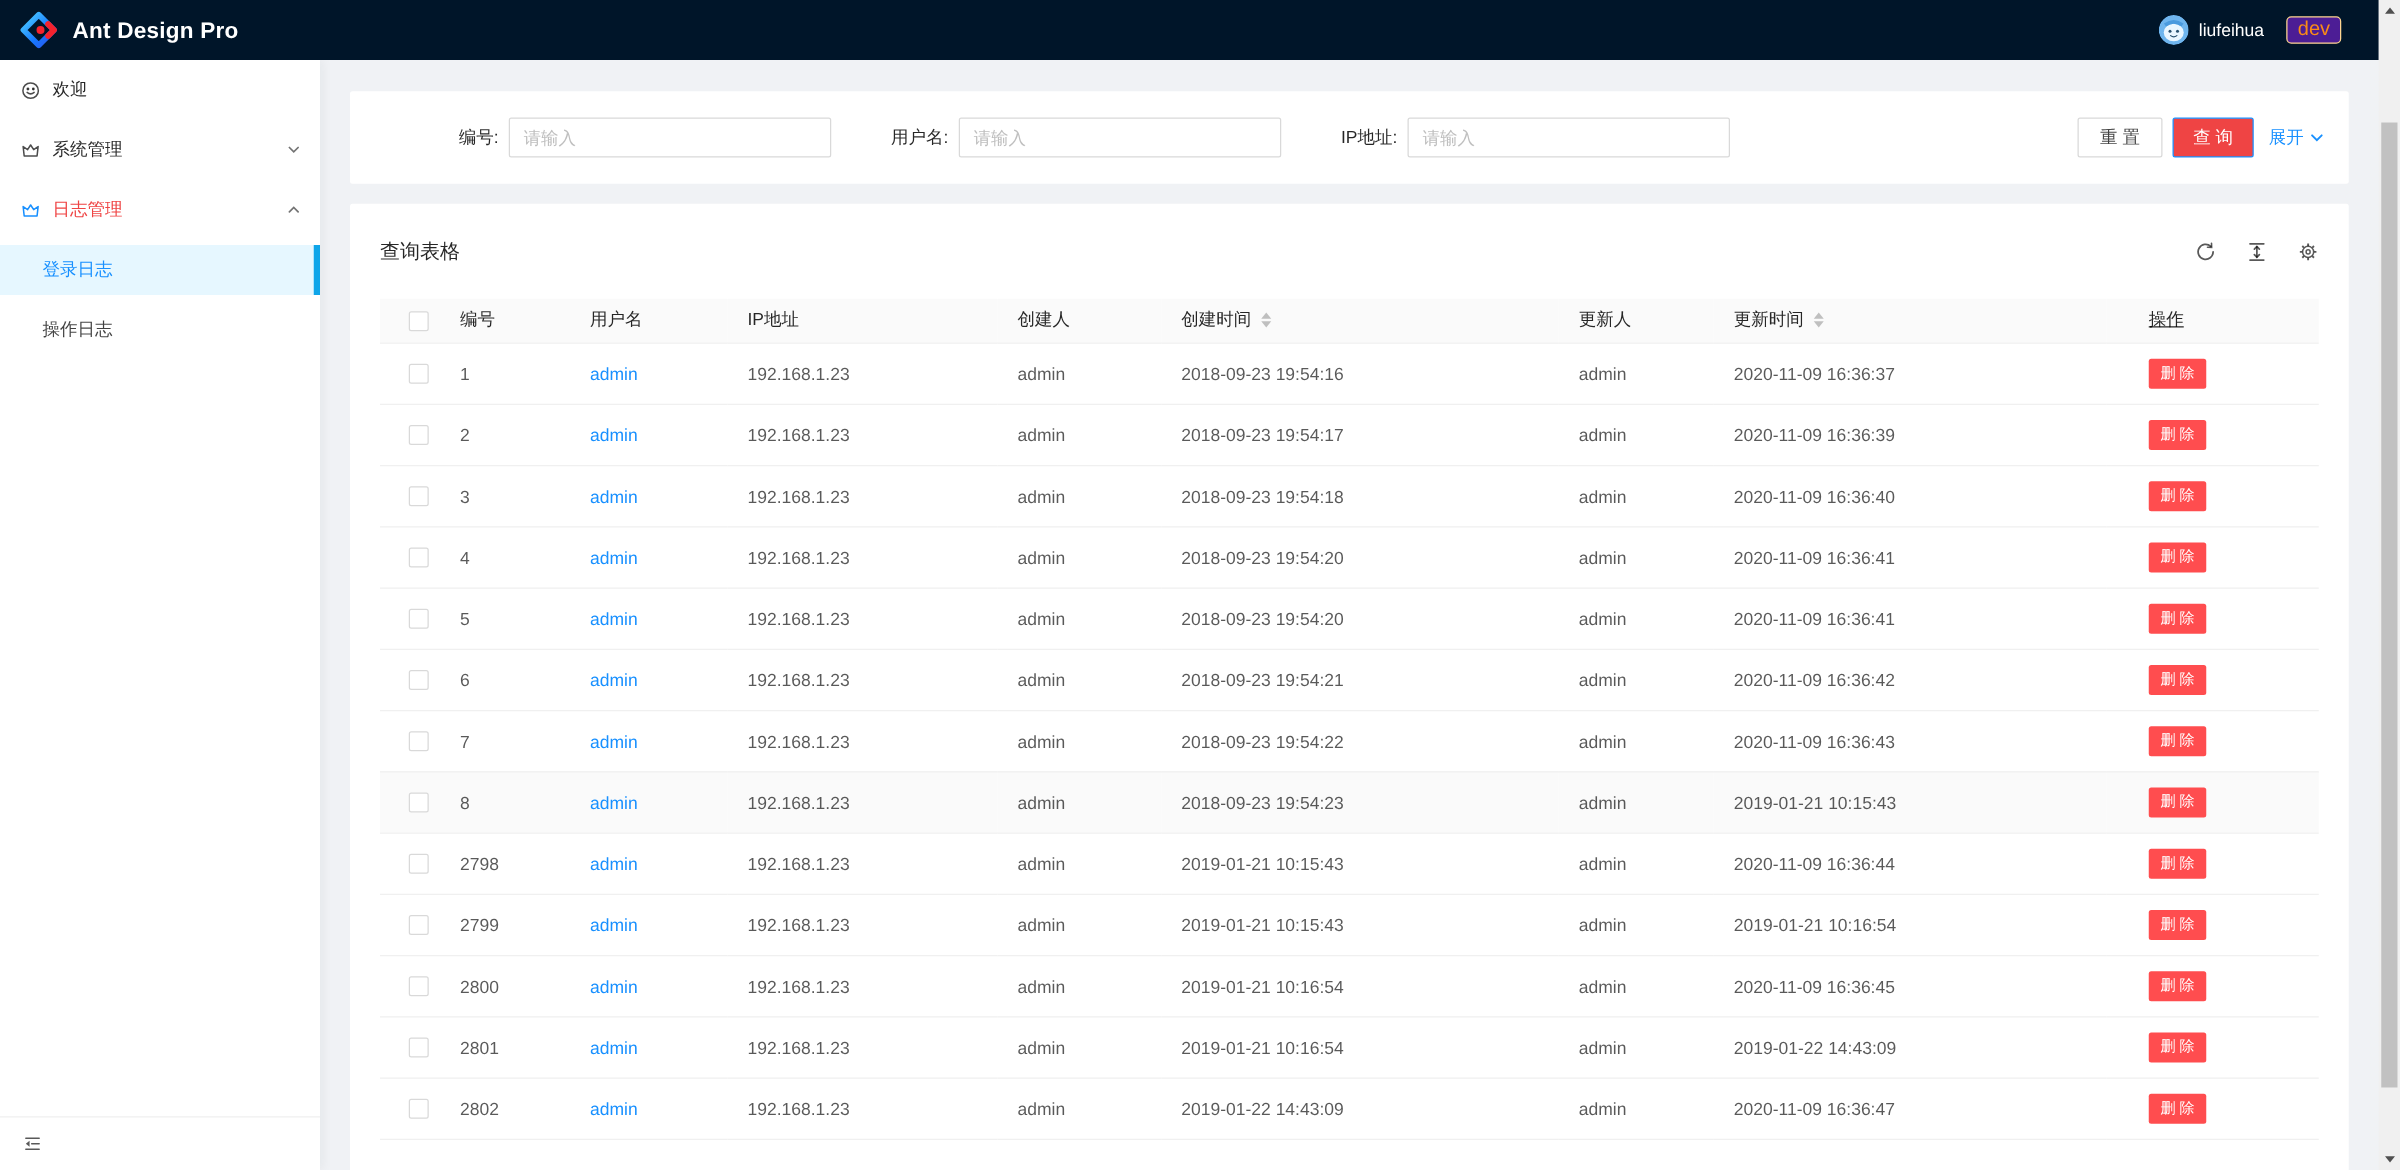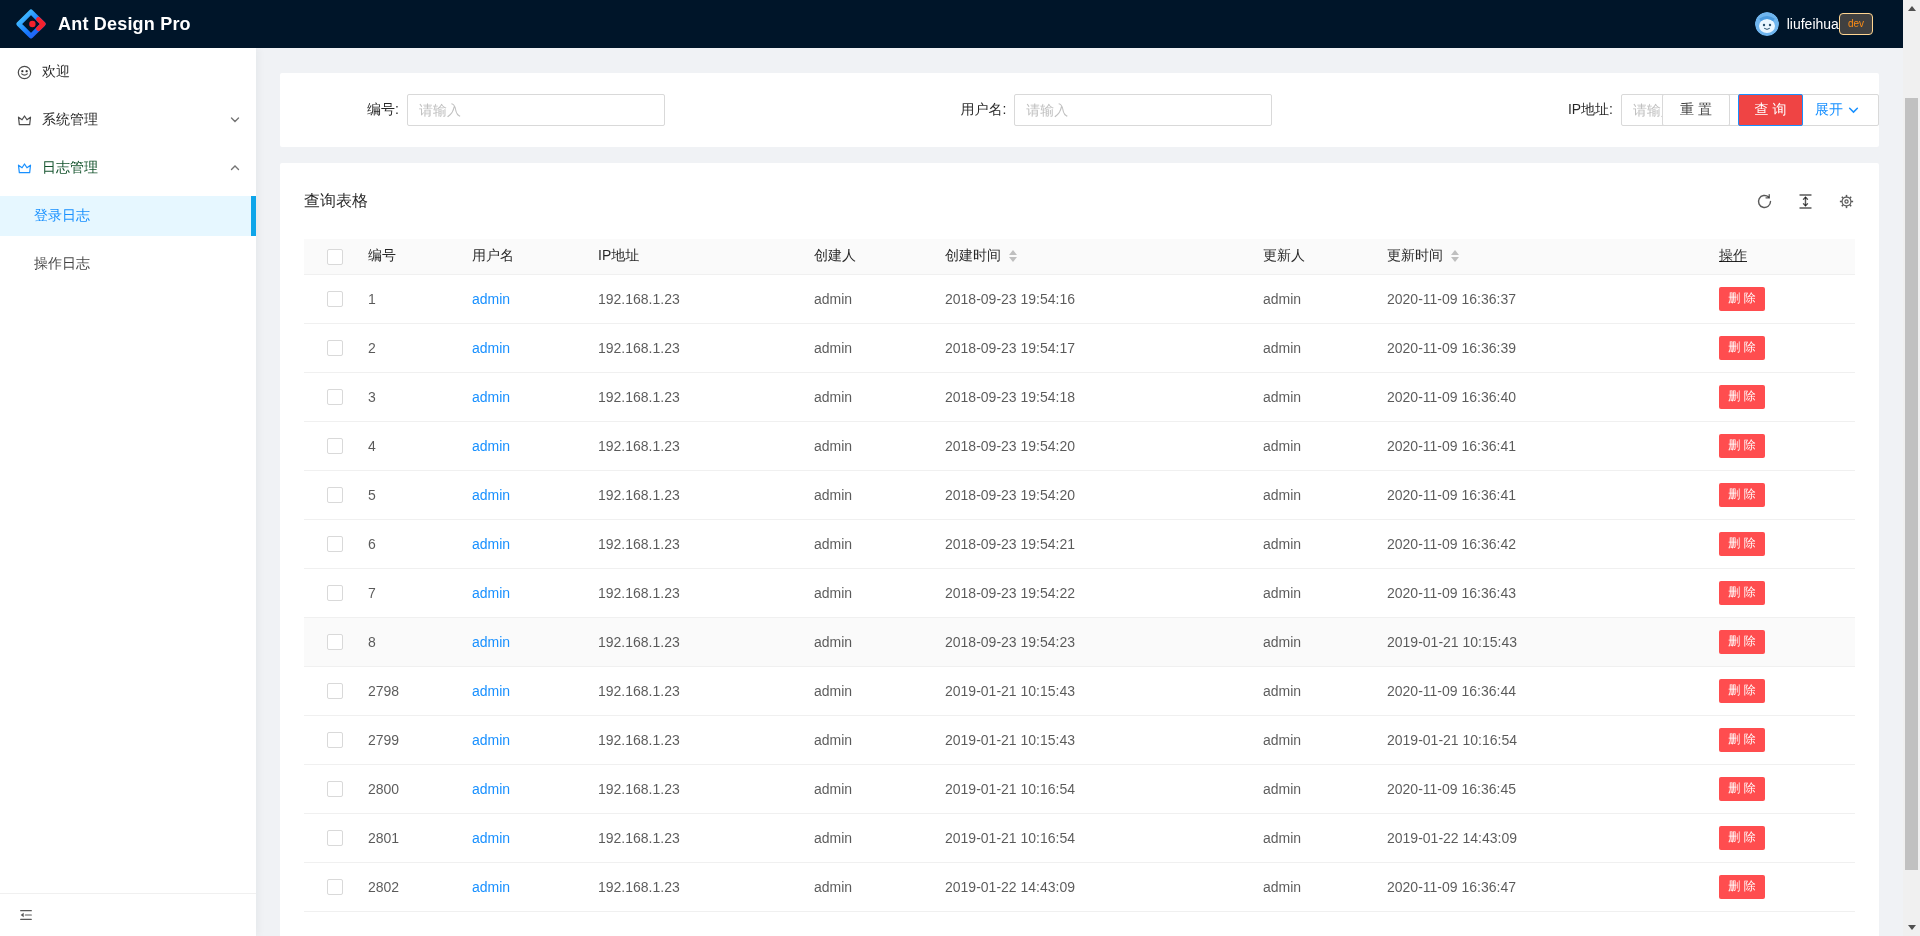--- a/index.html
+++ b/index.html
@@ -7,43 +7,43 @@
   body { font-family:"Liberation Sans","DejaVu Sans",sans-serif; font-size:14px; color:rgba(0,0,0,0.65); background:#f0f2f5; position:relative; }
 
   
   .top-header { position:absolute; left:0; top:0; width:1903px; height:48px; background:#001529; display:flex; align-items:center; z-index:30; }
   .logo-wrap { display:flex; align-items:center; padding-left:16px; }
   .logo-icon { width:30px; height:30px; }
   .app-title { color:#fff; font-size:18px; font-weight:700; margin-left:12px; letter-spacing:0.2px; }
   .header-right { margin-left:auto; display:flex; align-items:center; padding-right:30px; }
   .avatar { width:24px; height:24px; border-radius:50%; overflow:hidden; flex:0 0 auto; }
   .user-name { color:#fff; margin-left:8px; font-size:14px; }
-  .dev-tag { height:22px; line-height:20px; padding:0 8px; font-size:10px; color:#fa8c16; background:#404040; border:1px solid #ffd591; border-radius:4px; }
+  .dev-tag { margin-left:18px; height:22px; line-height:20px; padding:0 8px; font-size:16px; color:#fa8c16; background:#4c1d95; border:1px solid #ffd591; border-radius:4px; }
 
   
   .sider { position:absolute; left:0; top:48px; width:256px; height:888px; background:#fff; box-shadow:2px 0 8px rgba(29,35,41,0.05); z-index:20; }
   .menu { padding-top:4px; }
   .menu-item { position:relative; height:40px; margin-bottom:8px; display:flex; align-items:center; padding-left:17px; color:rgba(0,0,0,0.85); cursor:pointer; }
   .menu-item .mi-label { margin-left:10px; }
   .menu-item .icon16 { width:15px; height:15px; color:rgba(0,0,0,0.7); }
-  .menu-item.active-parent { color:#14532d; }
+  .menu-item.active-parent { color:#ef4444; }
   .menu-item.active-parent .icon16 { color:#1890ff; }
   .menu-sub { padding-left:34px; color:rgba(0,0,0,0.75); }
   .menu-sub.selected { background:#e6f7ff; color:#1890ff; border-right:5px solid #0ea5e9; }
   .chevron { position:absolute; right:16px; width:10px; height:10px; color:rgba(0,0,0,0.55); }
   .active-parent .chevron { color:rgba(0,0,0,0.55); }
   .sider-trigger { position:absolute; left:0; bottom:0; width:100%; height:43px; border-top:1px solid #f0f0f0; display:flex; align-items:center; padding-left:18px; cursor:pointer; background:#fff; }
   .sider-trigger svg { width:16px; height:16px; color:rgba(0,0,0,0.65); }
 
   
   .main { position:absolute; left:256px; top:48px; width:1647px; height:888px; background:#f0f2f5; }
 
-  .search-card { position:absolute; left:24px; top:25px; width:1599px; height:74px; background:#fff; border-radius:2px; display:flex; align-items:center; padding-left:87px;justify-content:space-between; }
+  .search-card { position:absolute; left:24px; top:25px; width:1599px; height:74px; background:#fff; border-radius:2px; display:flex; align-items:center; padding-left:87px; }
   .field { display:flex; align-items:center; }
-  .field + .field { margin-left:112px; }
+  .field + .field { margin-left:48px; }
   .field label { color:rgba(0,0,0,0.85); margin-right:8px; white-space:nowrap; }
   .field input { width:258px; height:32px; border:1px solid #d9d9d9; border-radius:2px; padding:0 11px; font-size:14px; color:rgba(0,0,0,0.65); outline:none; }
   .field input::placeholder { color:#bfbfbf; }
   .search-actions { position:absolute; right:20px; top:21px; display:flex; align-items:center; }
   .btn { height:32px; border-radius:2px; font-size:14px; cursor:pointer; }
   .btn-default { width:68px; background:#fff; border:1px solid #d9d9d9; color:rgba(0,0,0,0.75); }
   .btn-primary { width:65px; background:#ef4444; border:1px solid #1890ff; color:#fff; margin-left:8px; }
   .expand-link { color:#1890ff; margin-left:12px; display:inline-flex; align-items:center; cursor:pointer; }
   .expand-link svg { width:11px; height:11px; margin-left:5px; }
 

